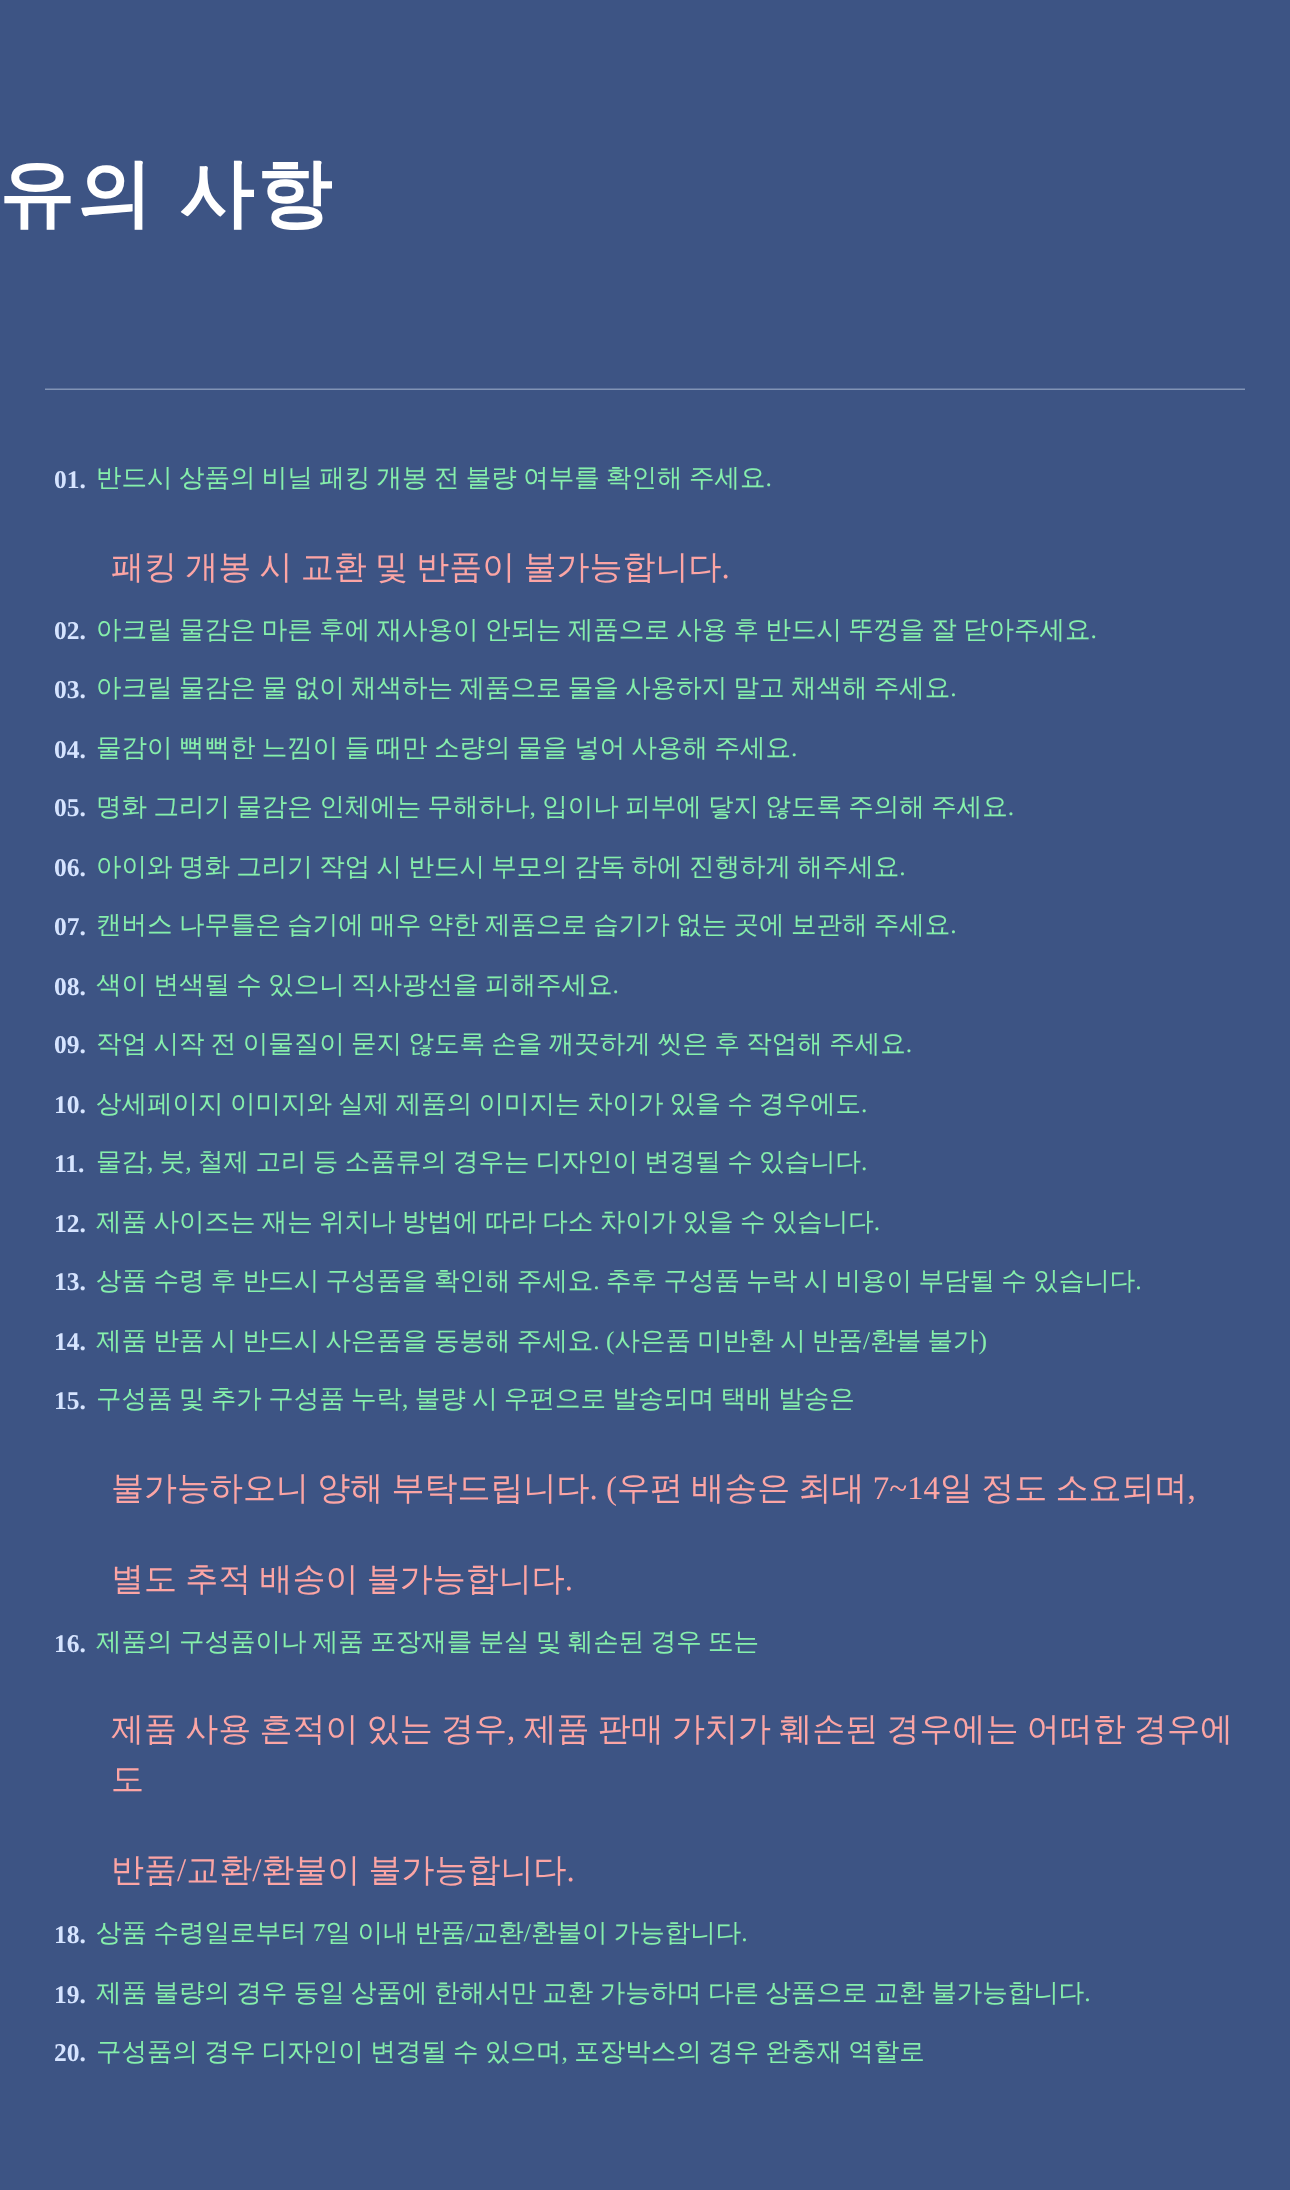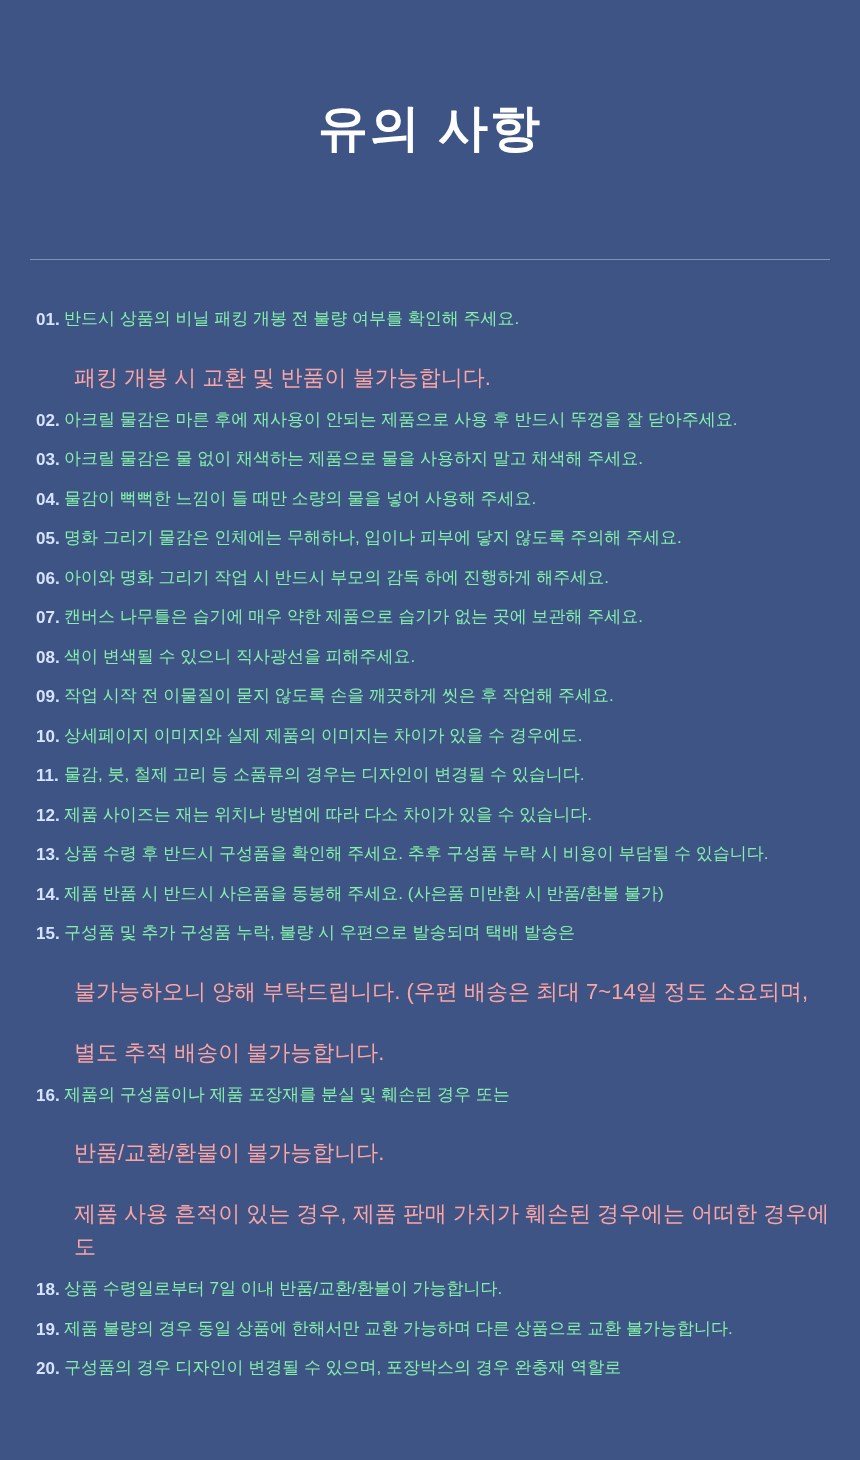--- a/index.html
+++ b/index.html
@@ -14,38 +14,39 @@
     overflow: hidden;
   }
   .page {
     position: relative;
     width: 860px;
     height: 1460px;
     background: #3d5484;
     box-sizing: border-box;
   }
   .title {
-    text-align: center;
+    text-align: left;
     color: #ffffff;
     font-size: 50px;
     font-weight: bold;
     letter-spacing: 2px;
     padding-top: 98px;
     line-height: 1.2;
   }
   .divider {
     width: 800px;
     height: 1px;
     background: #8193b5;
     margin: 101px auto 0 auto;
   }
   .notice-list {
     margin: 46px 0 0 0;
     padding: 0 30px 0 36px;
     list-style: none;
+    font-family: Liberation Serif, serif;
   }
   .notice-item {
     margin-bottom: 13px;
   }
   .notice-row {
     display: flex;
     align-items: flex-start;
   }
   .num {
     color: #d6e4ff;
@@ -171,22 +172,22 @@
           <span class="text">구성품 및 추가 구성품 누락, 불량 시 우편으로 발송되며 택배 발송은</span>
         </div>
         <div class="sub-line">불가능하오니 양해 부탁드립니다.  (우편 배송은 최대 7~14일 정도 소요되며,</div>
         <div class="sub-line">별도 추적 배송이 불가능합니다.</div>
       </li>
       <li class="notice-item">
         <div class="notice-row">
           <span class="num">16.</span>
           <span class="text">제품의 구성품이나 제품 포장재를 분실 및 훼손된 경우 또는</span>
         </div>
+        <div class="sub-line">제품 사용 흔적이 있는 경우, 제품 판매 가치가 훼손된 경우에는 어떠한 경우에도</div>
         <div class="sub-line">반품/교환/환불이 불가능합니다.</div>
-        <div class="sub-line">제품 사용 흔적이 있는 경우, 제품 판매 가치가 훼손된 경우에는 어떠한 경우에도</div>
       </li>
       <li class="notice-item">
         <div class="notice-row">
           <span class="num">18.</span>
           <span class="text">상품 수령일로부터 7일 이내 반품/교환/환불이 가능합니다.</span>
         </div>
       </li>
       <li class="notice-item">
         <div class="notice-row">
           <span class="num">19.</span>

